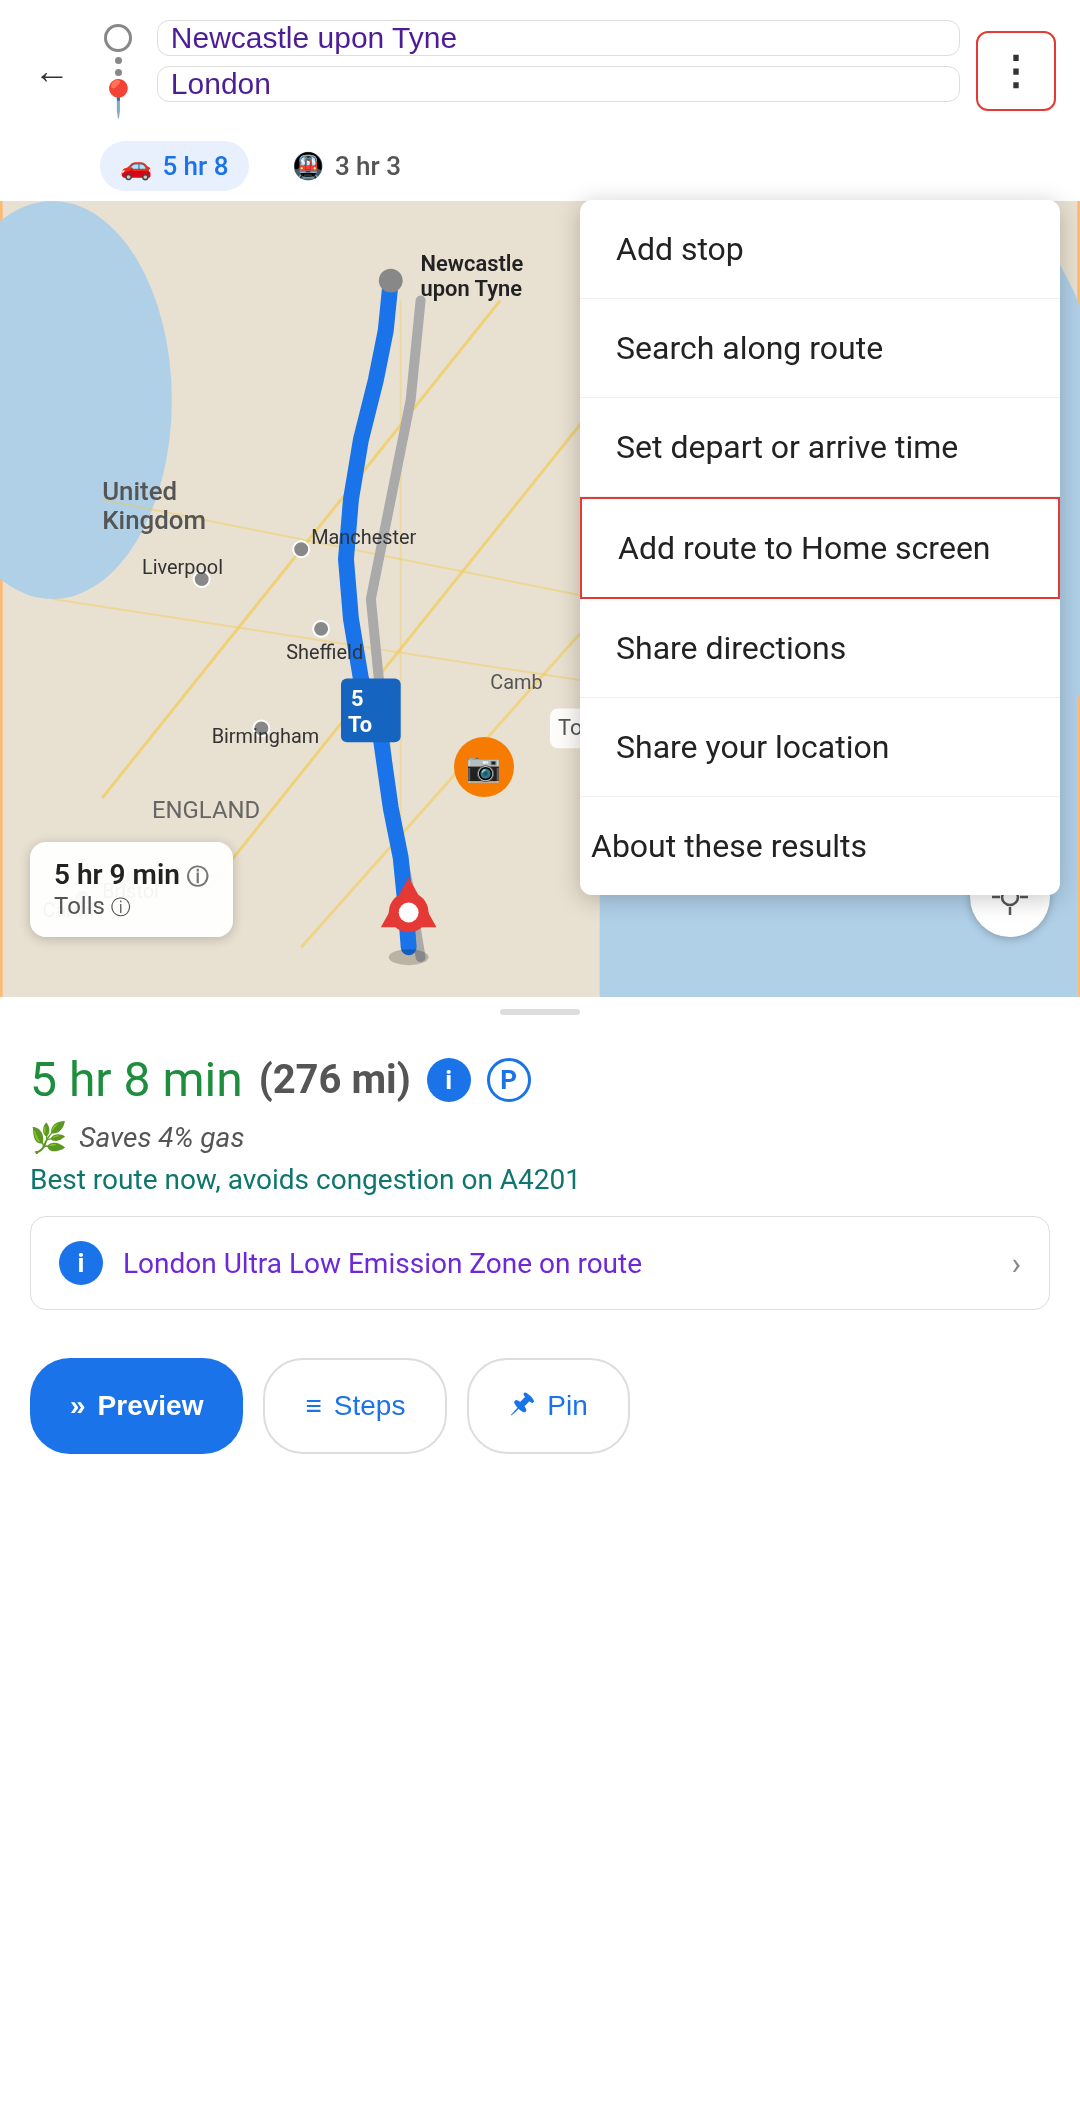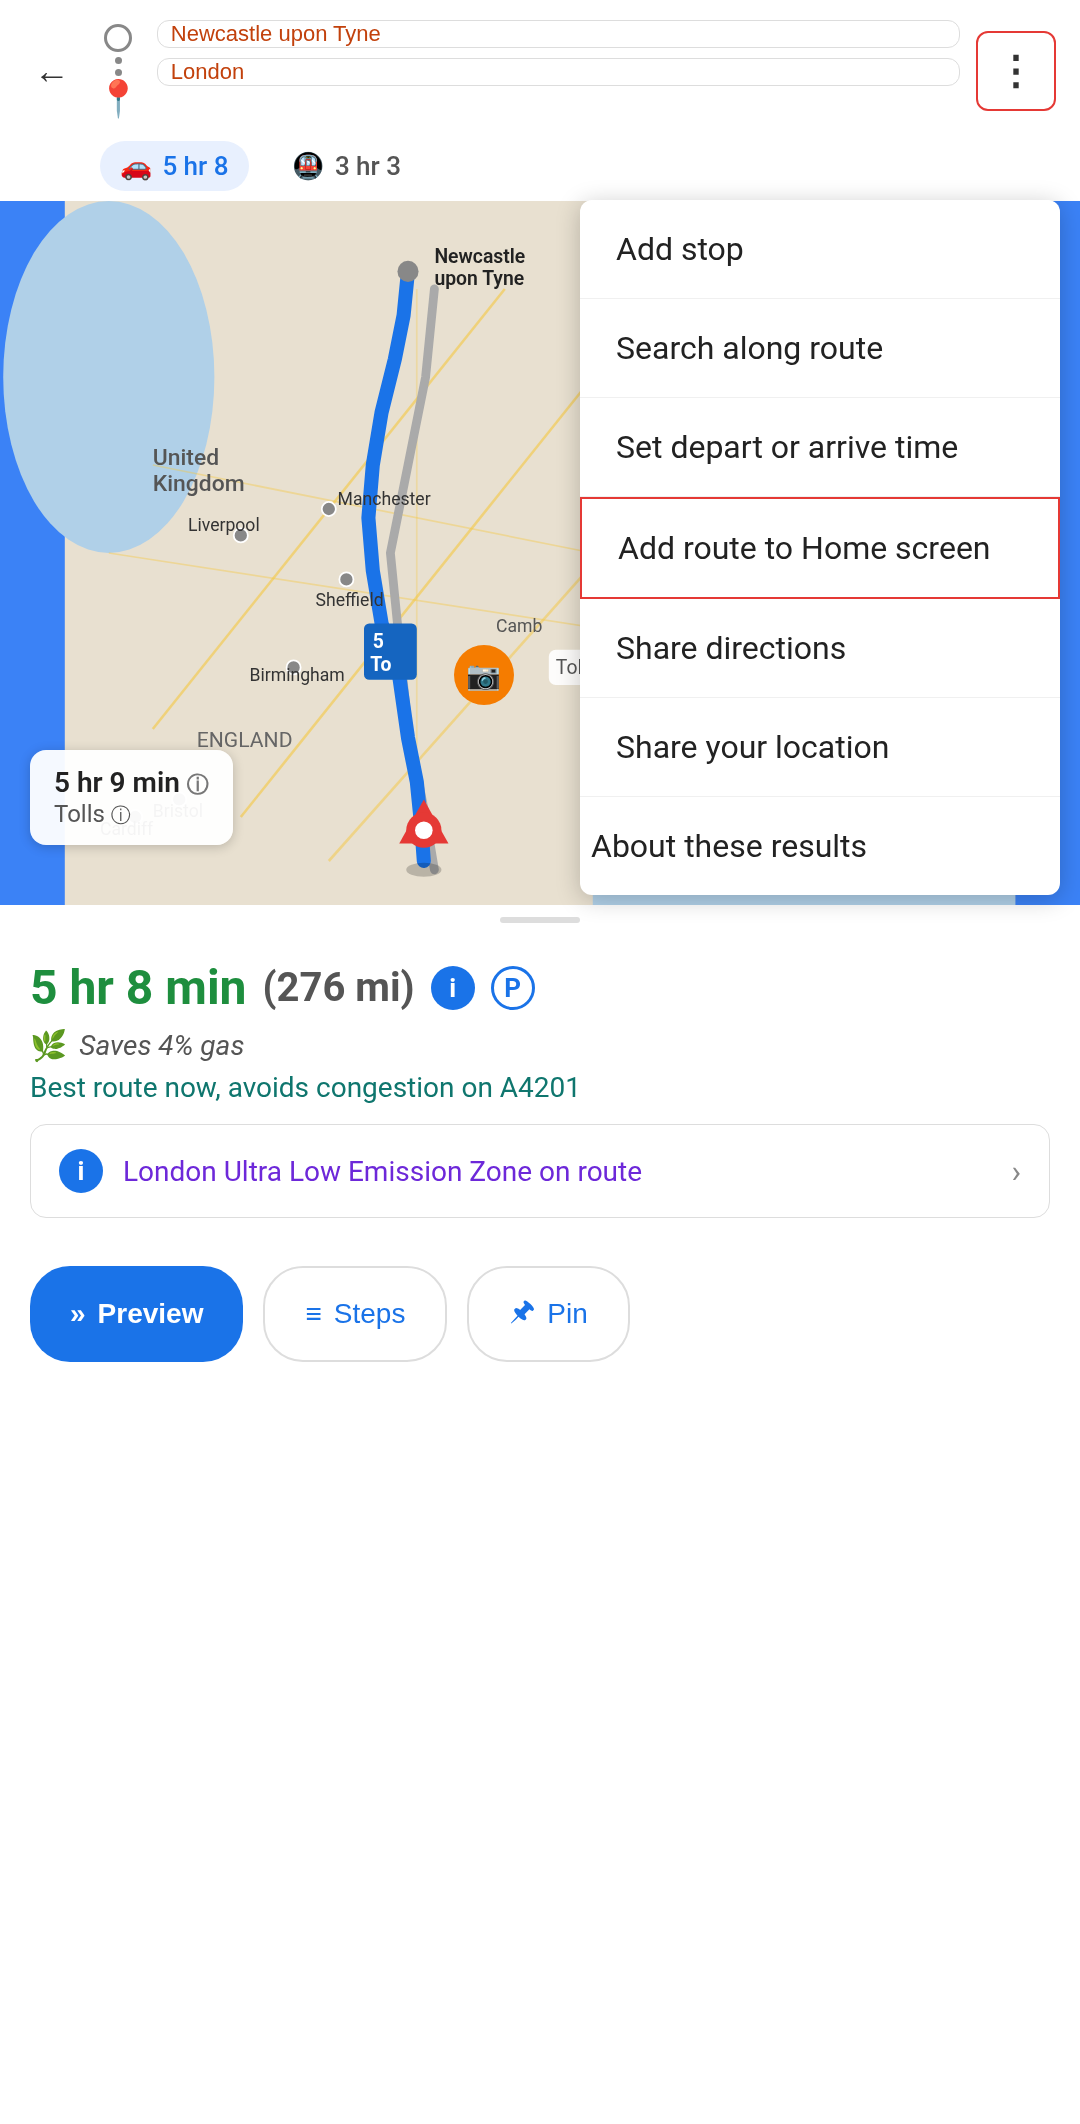--- a/index.html
+++ b/index.html
@@ -50,22 +50,22 @@
       height: 7px;
       background: #888;
       border-radius: 50%;
     }
     .search-input {
       flex: 1;
       height: 72px;
       border: 1.5px solid #ddd;
       border-radius: 12px;
       padding: 0 13px;
-      font-size: 22px;
-      color: #c2410c;
+      font-size: 30px;
+      color: #4c1d95;
       background: #fff;
       outline: none;
     }
     .menu-btn {
       width: 80px;
       height: 80px;
       display: flex;
       align-items: center;
       justify-content: center;
       border: 2.5px solid #e53935;
@@ -111,22 +111,22 @@
       background: #e8f0fe;
       color: #1a73e8;
     }
     .tab-item.inactive {
       color: #555;
     }
 
     
     .map-area {
       width: 100%;
-      height: 704px;
-      background: #3b82f6;
+      height: 796px;
+      background: #fdba74;
       position: relative;
       overflow: hidden;
     }
     .map-svg {
       width: 100%;
       height: 100%;
     }
 
     
     .route-info-overlay {
@@ -186,21 +186,21 @@
       padding: 24px 30px 20px 30px;
     }
     .trip-duration {
       display: flex;
       align-items: center;
       gap: 16px;
       margin-bottom: 12px;
     }
     .duration-text {
       font-size: 48px;
-      font-weight: 700;
+      font-weight: 400;
       color: #1e8e3e;
     }
     .distance-text {
       font-size: 40px;
       color: #555;
       font-weight: 700;
     }
     .info-icon-circle {
       width: 44px;
       height: 44px;

